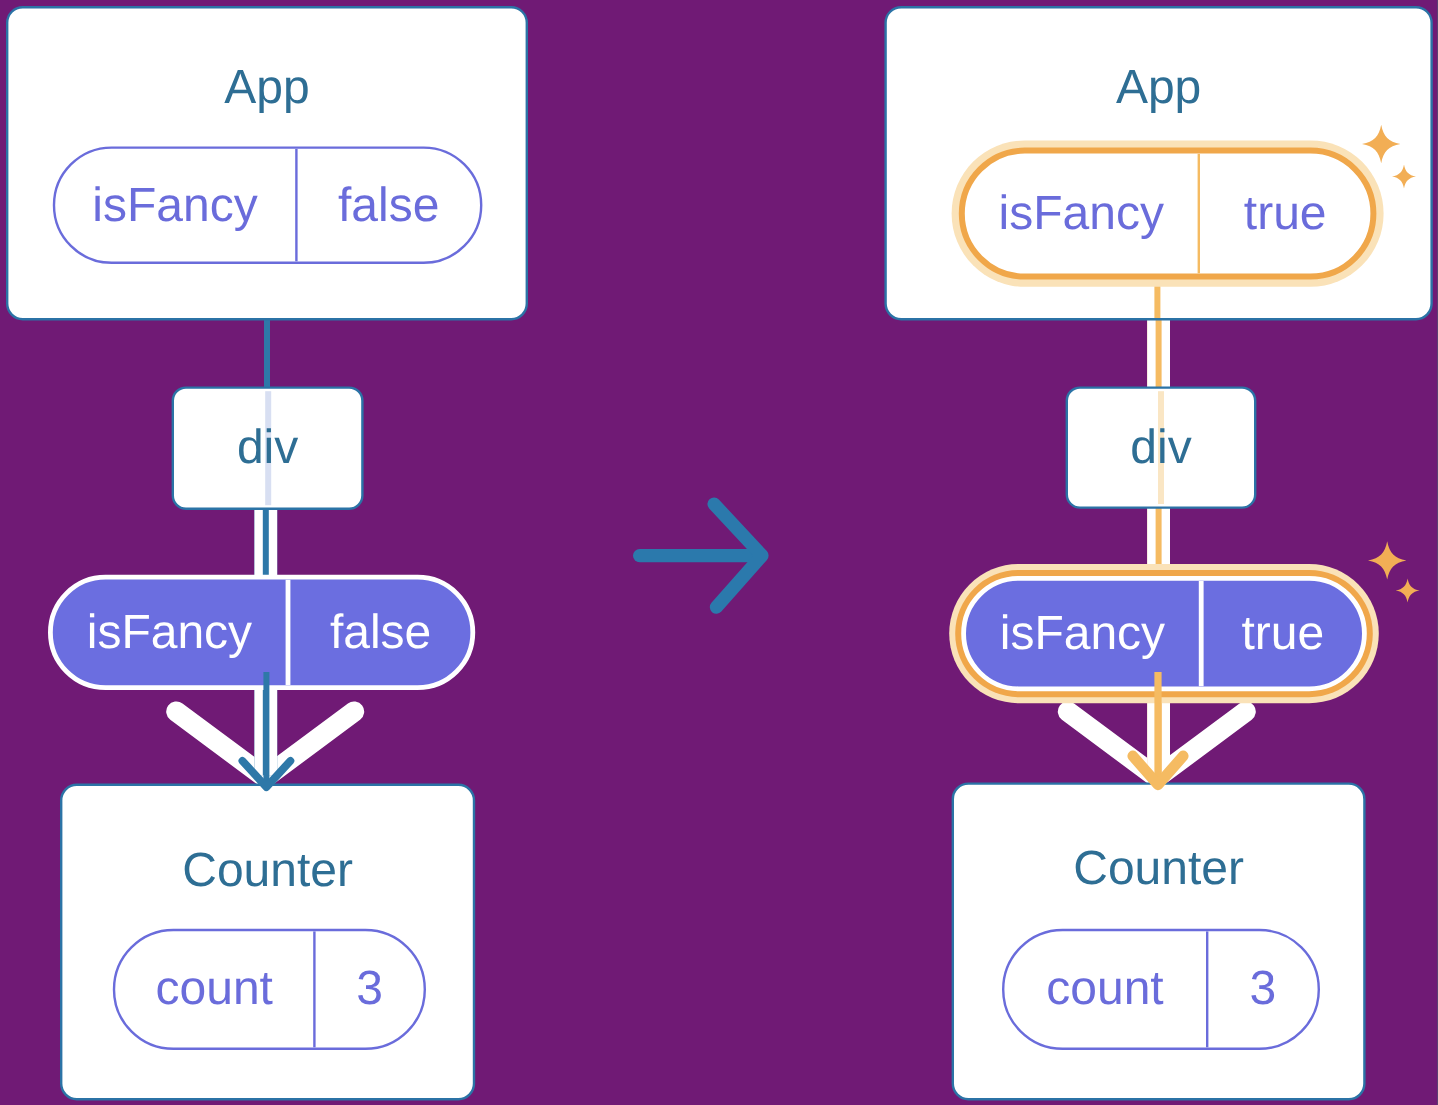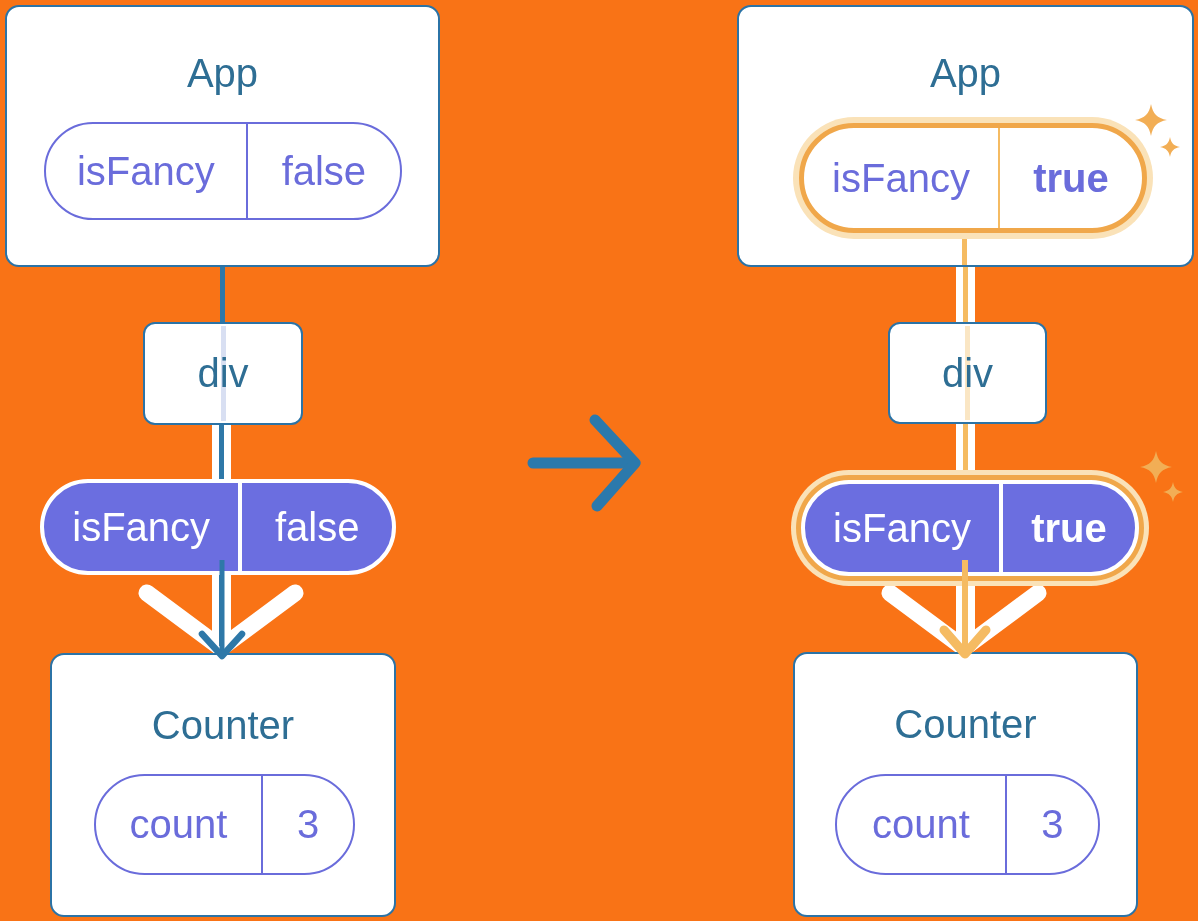--- a/index.html
+++ b/index.html
@@ -1,18 +1,18 @@
 <!DOCTYPE html>
 <html><head>
 <meta charset="utf-8">
 <style>
   * { box-sizing: border-box; margin: 0; padding: 0; }
   html,body { background:#4C6471; }
   body { font-family:"Liberation Sans", sans-serif; }
-  .canvas { position:relative; width:1198px; height:921px; background:#f97316; overflow:hidden; }
+  .canvas { position:relative; width:1198px; height:921px; background:#701a75; overflow:hidden; }
 
   
   .card { position:absolute; background:#fff; border:2.5px solid #2B73A6; border-radius:14px; }
   .card-title { text-align:center; font-size:40px; font-weight:500; color:#2E6E94; }
   .node { position:absolute; background:#fff; border:2.5px solid #2B73A6; border-radius:12px;
           display:flex; align-items:center; justify-content:center; }
   .node .node-label { position:relative; z-index:2; font-size:40px; font-weight:500; color:#2E6E94; }
   .through-line { position:absolute; z-index:1; top:2px; bottom:2px; left:50%; width:5px; margin-left:-2.5px; }
   .through-line.lavender { background:#D8DFF2; }
   .through-line.cream { background:#FAE6C4; }
@@ -26,21 +26,21 @@
   .pill-solid { background:#6B6EE0; border:4px solid #fff; }
   .pill-solid .cell { color:#fff; }
   .pill-solid .cell.name { border-right:4px solid #fff; }
   .pill-hi-outline { background:#fff; border:5px solid #F0A74A; box-shadow:0 0 0 6px #FAE2B8; }
   .pill-hi-outline .cell { color:#6A6CDB; }
   .pill-hi-outline .cell.name { border-right:2.5px solid #F5BB62; }
   .pill-hi-solid { background:#6B6EE0; border:4px solid #fff;
                    box-shadow:0 0 0 5px #F0A74A, 0 0 0 10px #FAE2B8; }
   .pill-hi-solid .cell { color:#fff; }
   .pill-hi-solid .cell.name { border-right:4px solid #fff; }
-  .cell.bold { font-weight:700; }
+  .cell.bold { font-weight:400; }
 
   
   .L-app-pill     { left:37px;  top:115px; width:358px; height:98px; }
   .L-app-pill .name   { width:57%; }
   .L-app-pill .value  { flex:1; }
   .L-solid-pill   { left:40px;  top:479px; width:356px; height:96px; }
   .L-solid-pill .name { width:57%; }
   .L-solid-pill .value{ flex:1; }
   .L-count-pill   { left:42px;  top:119px; width:261px; height:101px; border-radius:55px; }
   .L-count-pill .name { width:65%; }

